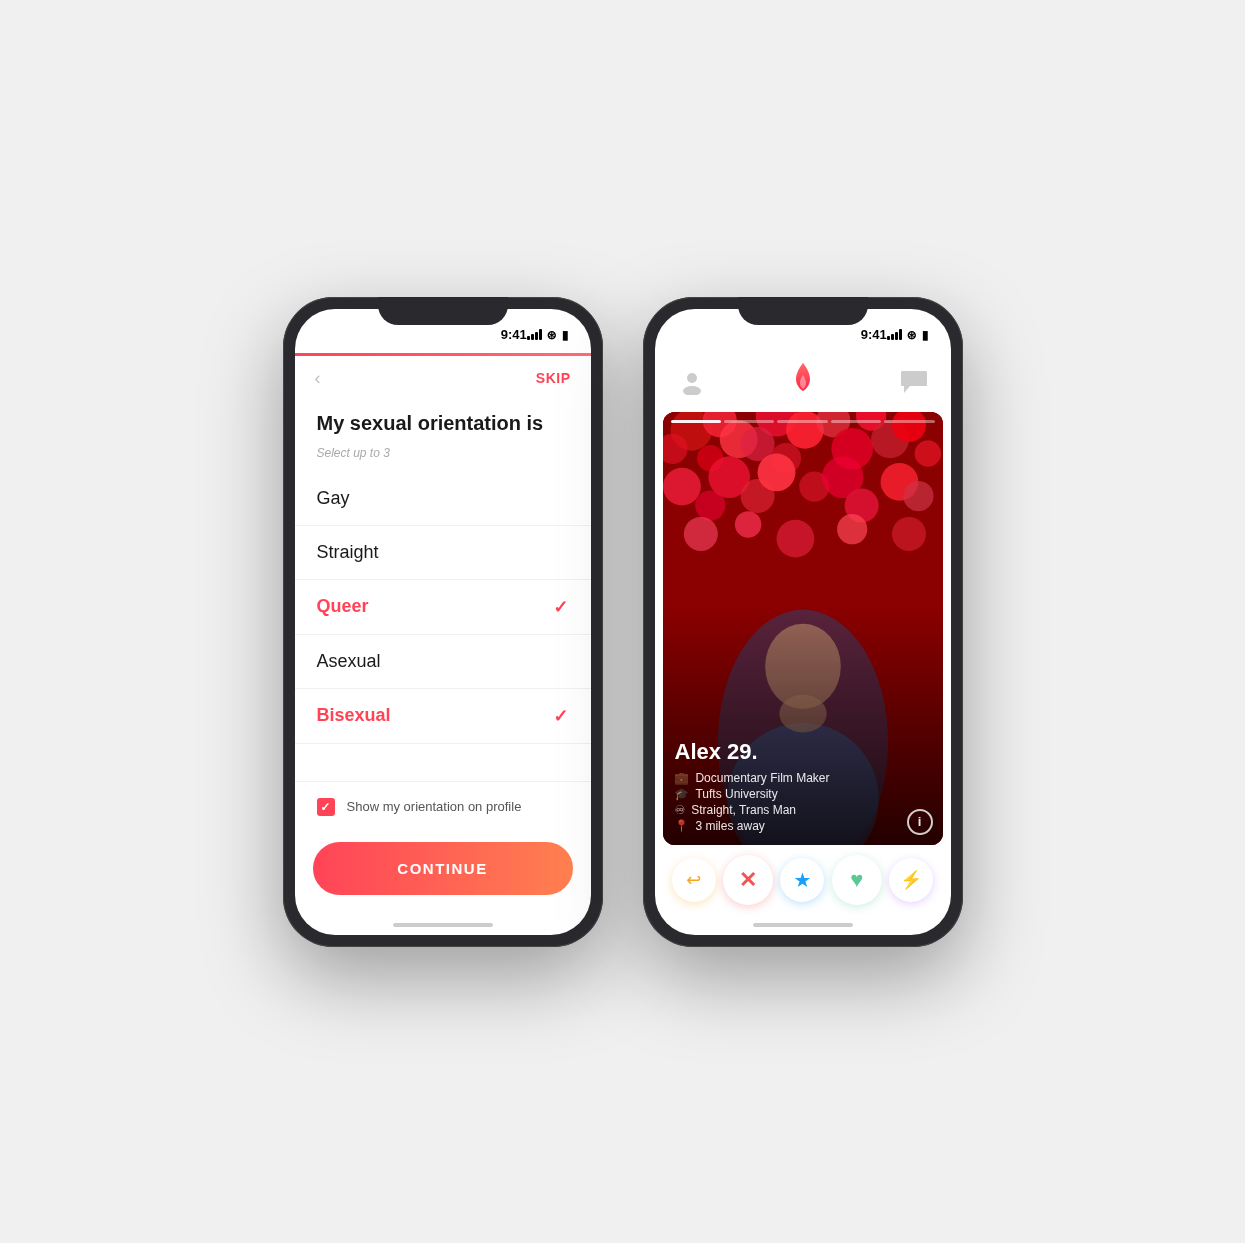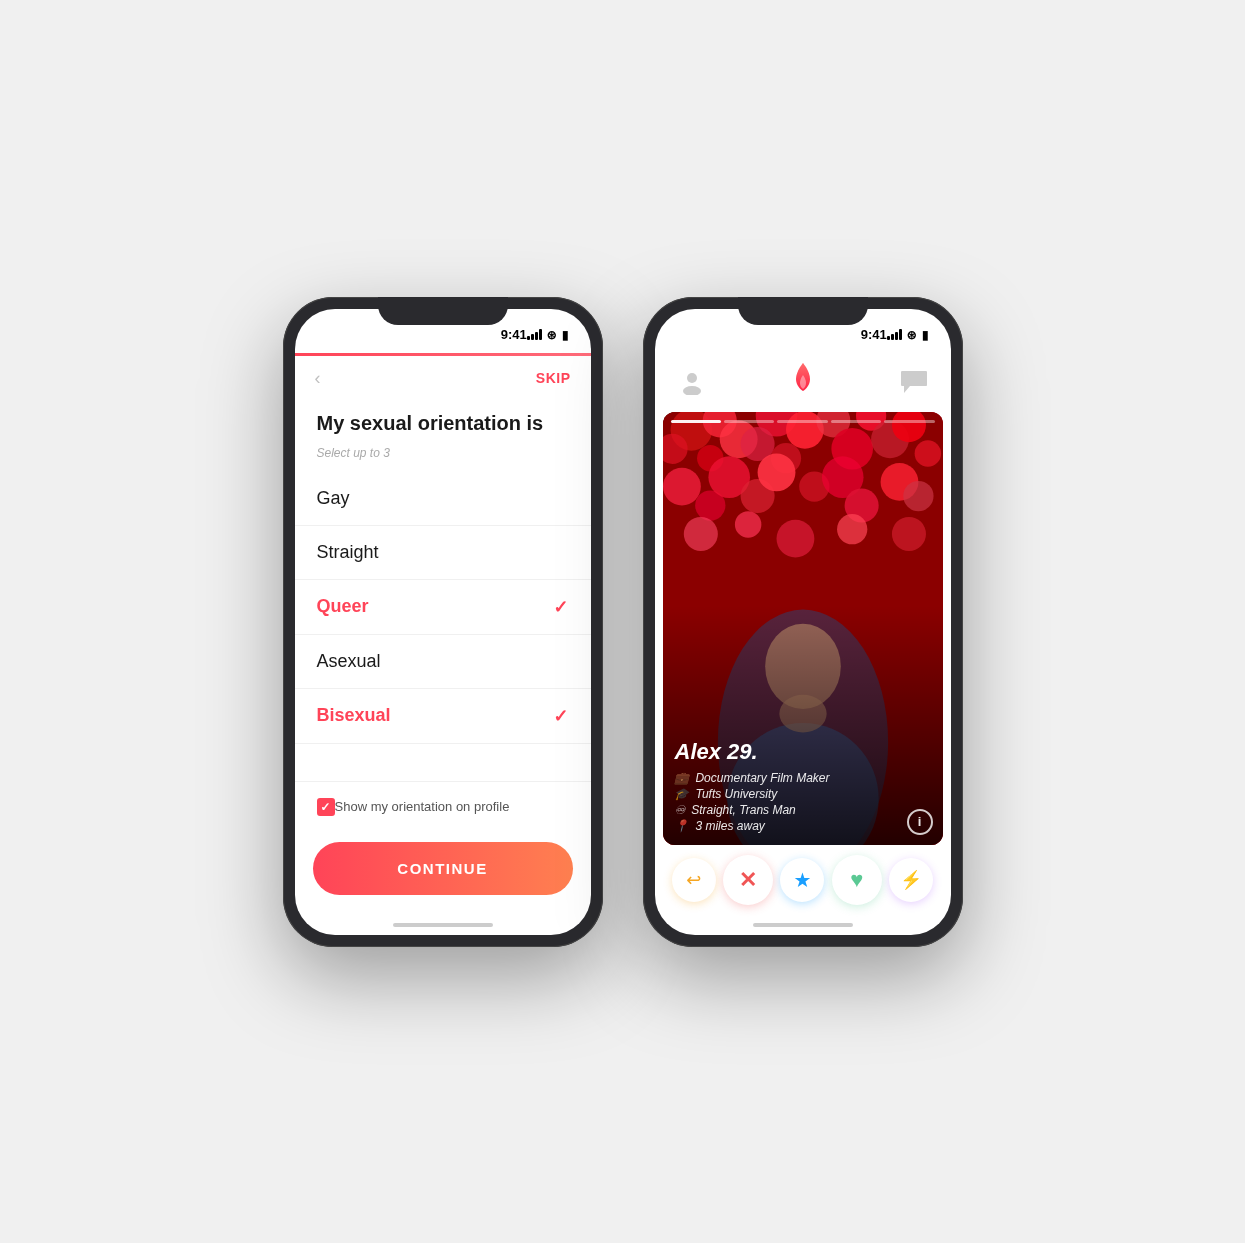--- a/index.html
+++ b/index.html
@@ -172,21 +172,21 @@
 
     .checkmark {
       color: #ff4458;
       font-size: 18px;
       font-weight: 700;
     }
 
     .show-orientation-row {
       display: flex;
       align-items: center;
-      gap: 0;
+      gap: 12px;
       padding: 16px 22px;
       border-top: 1px solid #f0f0f0;
     }
 
     .checkbox-custom {
       width: 18px;
       height: 18px;
       border: 2px solid #ff4458;
       border-radius: 3px;
       display: flex;
@@ -324,21 +324,20 @@
     .photo-dot.active {
       background: rgba(255,255,255,0.95);
     }
 
     .card-info {
       position: absolute;
       bottom: 0;
       left: 0;
       right: 0;
       padding: 12px 12px 10px;
-      font-style: italic;
     }
 
     .card-name-age {
       font-size: 22px;
       font-weight: 800;
       color: #fff;
       margin-bottom: 6px;
     }
 
     .card-detail {

